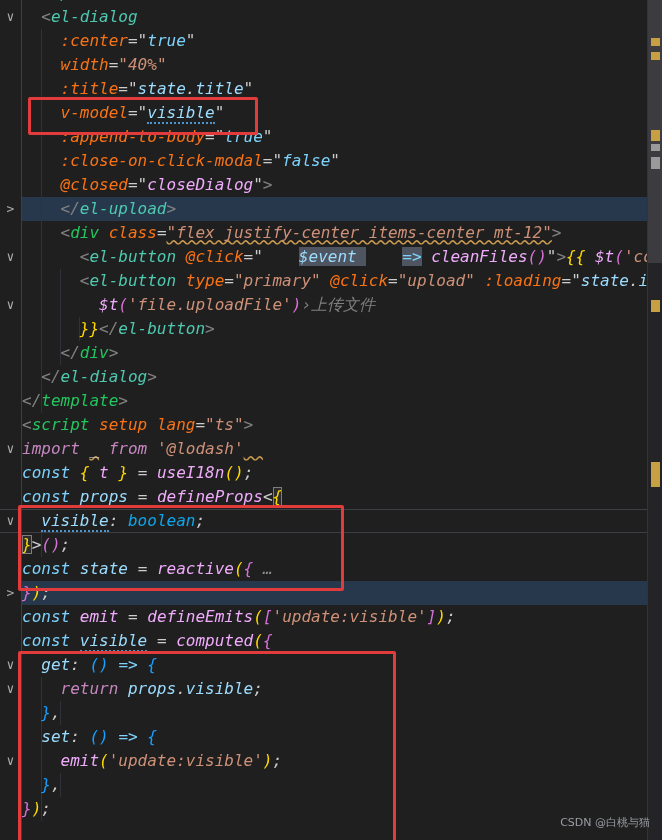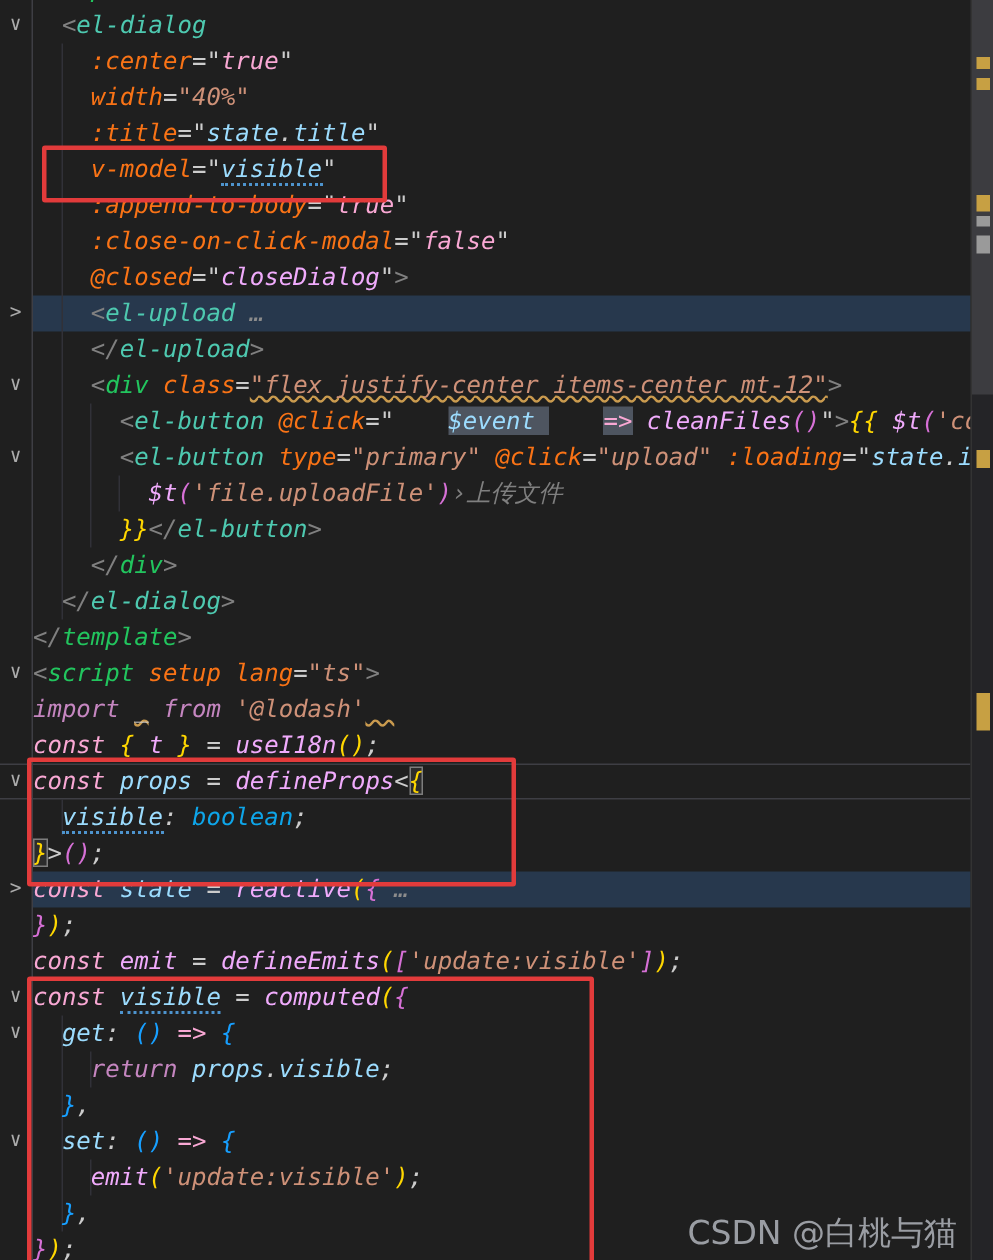--- a/index.html
+++ b/index.html
@@ -12,37 +12,37 @@
   .gutter-border{position:absolute;left:21px;top:0;width:1px;height:840px;background:#3e3e44;z-index:1;}
   
   #gutter{position:absolute;left:0;top:0;width:21px;height:840px;z-index:3;}
   .fold-arrow{position:absolute;left:1px;width:19px;height:24px;text-align:center;color:#ababab;
               font-size:13px;line-height:24px;cursor:pointer;}
   
   #code{position:absolute;left:22px;top:-19px;right:0;z-index:2;}
   .ln{height:24px;white-space:pre;color:#d4d4d4;overflow:hidden;font-style:italic;}
   .pun{color:#808080}.tag{color:#22c55e}.comp{color:#4ec9b0}.attr{color:#f97316}
   .eq{color:#cccccc}.q{color:#cccccc}.str{color:#ce9178}.kw{color:#c586c0}
-  .kw2{color:#f9a8d4}.fn{color:#f0abfc}.var{color:#9cdcfe}.type{color:#0ea5e9}
+  .kw2{color:#7dd3fc}.fn{color:#f0abfc}.var{color:#9cdcfe}.type{color:#0ea5e9}
   .b1{color:#ffd700}.b2{color:#d670d6}.b3{color:#179fff}
   .fold-dots{color:#8c8c8c}.ghost{color:#7f7f7f}
   .du{border-bottom:2px dotted #4e94ce;}
   .wv{text-decoration:underline wavy #c99a4e;text-decoration-skip-ink:none;}
   .sel{background:#4e5560;margin-left:36px;}
   .bx{outline:1px solid #7d7d7d;outline-offset:-1px;background:#2c2c2c;}
   .cjk{font-family:"DejaVu Sans",sans-serif;}
   
   .redbox{position:absolute;border:3px solid #e23b3b;border-radius:2px;z-index:5;}
   
   #scrollbar{position:absolute;right:0;top:0;width:14px;height:840px;background:#242427;border-left:1px solid #333;z-index:6;}
   #sb-slider{position:absolute;left:0;top:0;width:14px;height:263px;background:#3c3c40;}
   .sb-mark{position:absolute;left:3px;width:9px;}
   
-  #watermark{position:absolute;right:24px;bottom:5px;color:#9a9da3;z-index:7;
-             font-family:"DejaVu Sans","Liberation Sans",sans-serif;font-size:22px;}
+  #watermark{position:absolute;right:12px;bottom:5px;color:#9a9da3;z-index:7;
+             font-family:"DejaVu Sans","Liberation Sans",sans-serif;font-size:11px;}
 </style>
 </head>
 <body>
 
 <div id="screen">
 
   <div class="row-hl" style="top:197px"></div>
   <div class="row-hl" style="top:581px"></div>
 
   <div class="cur-line" style="top:509px"></div>
@@ -73,21 +73,20 @@
   <div id="code">
       <div class="ln"><span class="pun">&lt;</span><span class="tag">template</span><span class="pun">&gt;</span></div>
       <div class="ln"><span>  </span><span class="pun">&lt;</span><span class="comp">el-dialog</span></div>
       <div class="ln"><span>    </span><span class="attr">:center</span><span class="eq">=</span><span class="q">"</span><span class="kw2">true</span><span class="q">"</span></div>
       <div class="ln"><span>    </span><span class="attr">width</span><span class="eq">=</span><span class="str">"40%"</span></div>
       <div class="ln"><span>    </span><span class="attr">:title</span><span class="eq">=</span><span class="q">"</span><span class="var">state</span><span class="eq">.</span><span class="var">title</span><span class="q">"</span></div>
       <div class="ln"><span>    </span><span class="attr">v-model</span><span class="eq">=</span><span class="q">"</span><span class="var du">visible</span><span class="q">"</span></div>
       <div class="ln"><span>    </span><span class="attr">:append-to-body</span><span class="eq">=</span><span class="q">"</span><span class="kw2">true</span><span class="q">"</span></div>
       <div class="ln"><span>    </span><span class="attr">:close-on-click-modal</span><span class="eq">=</span><span class="q">"</span><span class="kw2">false</span><span class="q">"</span></div>
       <div class="ln"><span>    </span><span class="attr">@closed</span><span class="eq">=</span><span class="q">"</span><span class="fn">closeDialog</span><span class="q">"</span><span class="pun">&gt;</span></div>
-      <div class="ln"><span>    </span><span class="pun">&lt;</span><span class="comp">el-upload</span><span class="fold-dots"> …</span></div>
       <div class="ln"><span>    </span><span class="pun">&lt;/</span><span class="comp">el-upload</span><span class="pun">&gt;</span></div>
       <div class="ln"><span>    </span><span class="pun">&lt;</span><span class="tag">div</span><span> </span><span class="attr">class</span><span class="eq">=</span><span class="str wv">"flex justify-center items-center mt-12"</span><span class="pun">&gt;</span></div>
       <div class="ln"><span>      </span><span class="pun">&lt;</span><span class="comp">el-button</span><span> </span><span class="attr">@click</span><span class="eq">=</span><span class="q">"</span><span class="var sel">$event </span><span class="kw2 sel">=&gt;</span><span> </span><span class="fn">cleanFiles</span><span class="b2">()</span><span class="q">"</span><span class="pun">&gt;</span><span class="b1">{{</span><span> </span><span class="fn">$t</span><span class="b2">(</span><span class="str">'common.re</span></div>
       <div class="ln"><span>      </span><span class="pun">&lt;</span><span class="comp">el-button</span><span> </span><span class="attr">type</span><span class="eq">=</span><span class="str">"primary"</span><span> </span><span class="attr">@click</span><span class="eq">=</span><span class="str">"upload"</span><span> </span><span class="attr">:loading</span><span class="eq">=</span><span class="q">"</span><span class="var">state</span><span class="eq">.</span><span class="var">i</span></div>
       <div class="ln"><span>        </span><span class="fn">$t</span><span class="b2">(</span><span class="str">'file.uploadFile'</span><span class="b2">)</span><span class="ghost">›</span><span class="ghost cjk">上传文件</span></div>
       <div class="ln"><span>      </span><span class="b1">}}</span><span class="pun">&lt;/</span><span class="comp">el-button</span><span class="pun">&gt;</span></div>
       <div class="ln"><span>    </span><span class="pun">&lt;/</span><span class="tag">div</span><span class="pun">&gt;</span></div>
       <div class="ln"><span>  </span><span class="pun">&lt;/</span><span class="comp">el-dialog</span><span class="pun">&gt;</span></div>
       <div class="ln"><span class="pun">&lt;/</span><span class="tag">template</span><span class="pun">&gt;</span></div>
       <div class="ln"><span class="pun">&lt;</span><span class="tag">script</span><span> </span><span class="attr">setup</span><span> </span><span class="attr">lang</span><span class="eq">=</span><span class="str">"ts"</span><span class="pun">&gt;</span></div>

